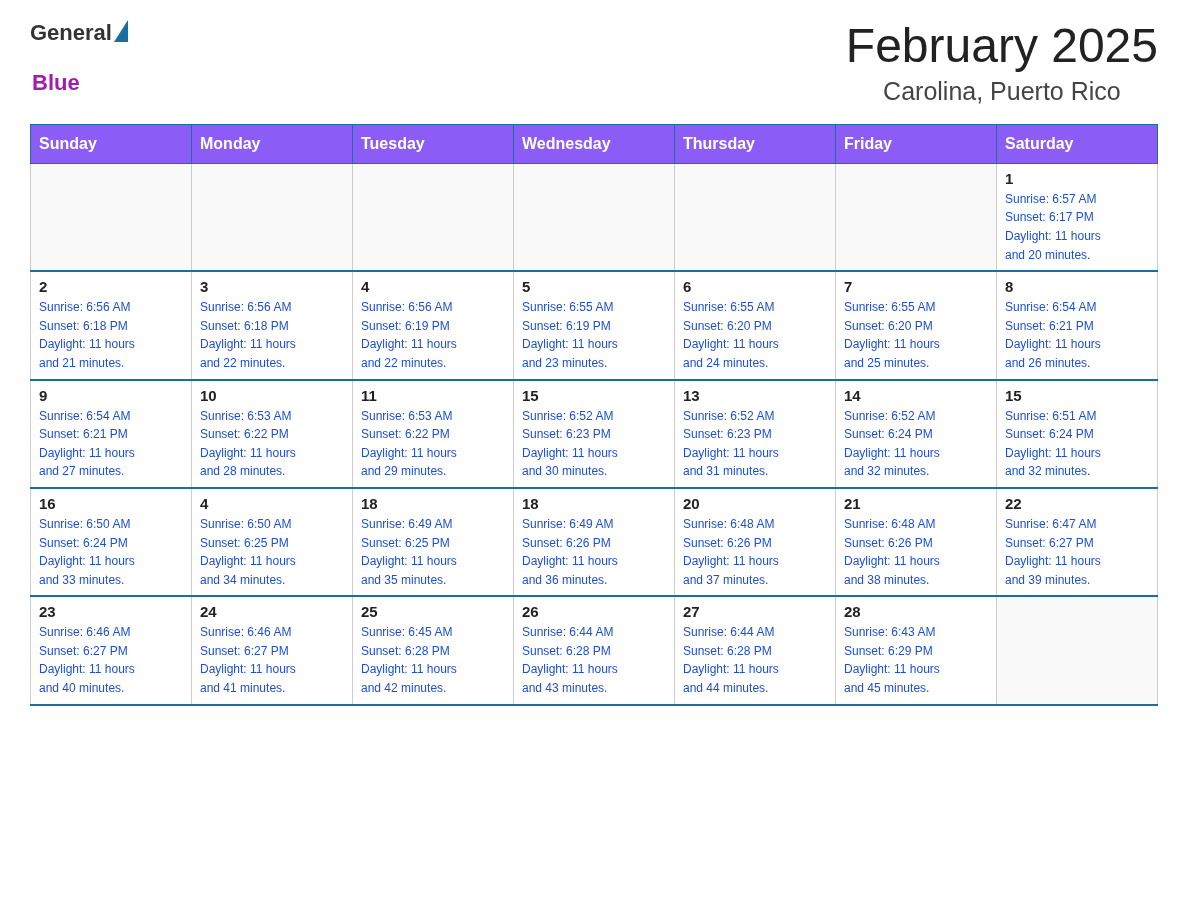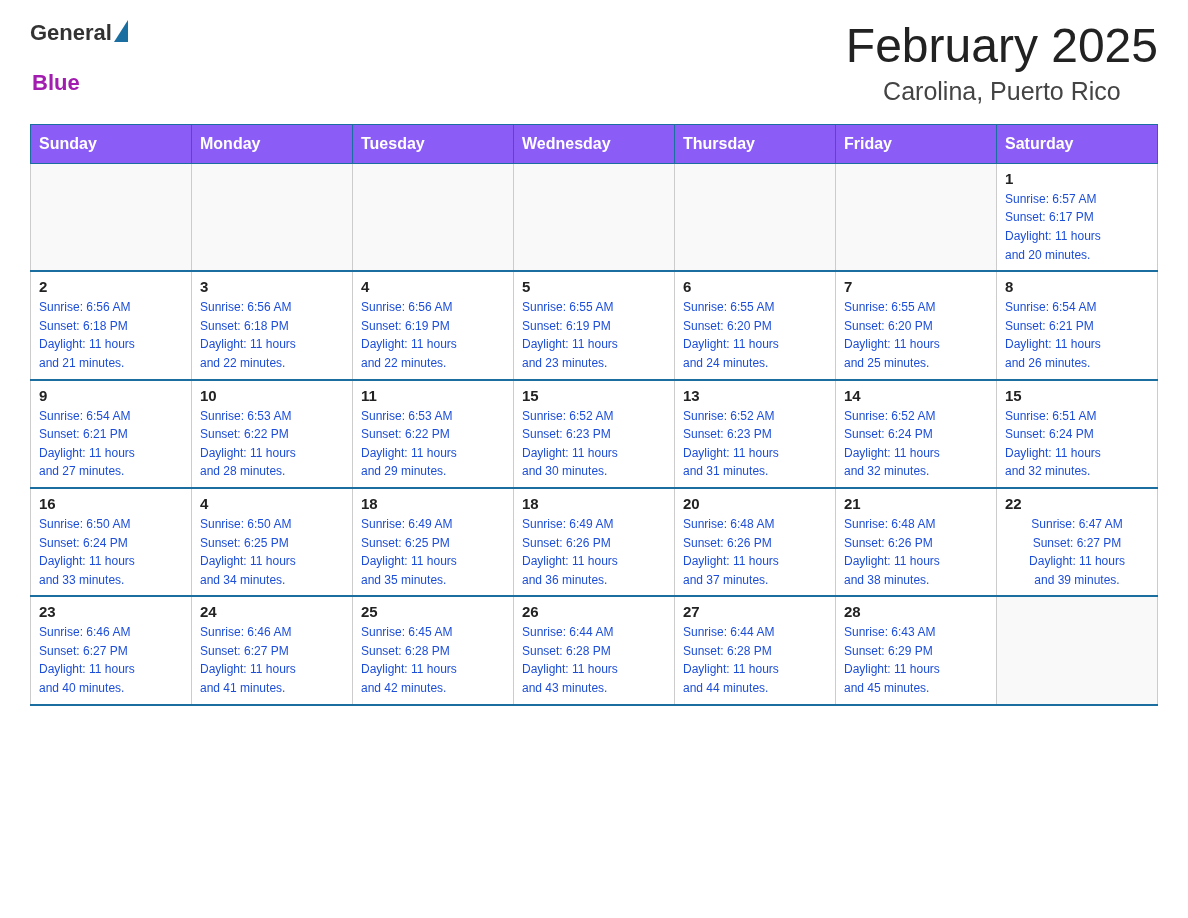--- a/index.html
+++ b/index.html
@@ -287,21 +287,21 @@
         </td>
         <td>
           <span class="day-number">21</span>
           <div class="day-info" style="white-space: pre-line;">Sunrise: 6:48 AM
 Sunset: 6:26 PM
 Daylight: 11 hours
 and 38 minutes.</div>
         </td>
         <td>
           <span class="day-number">22</span>
-          <div class="day-info" style="white-space: pre-line; text-align: center;">Sunrise: 6:47 AM
+          <div class="day-info" style="white-space: pre-line;">Sunrise: 6:47 AM
 Sunset: 6:27 PM
 Daylight: 11 hours
 and 39 minutes.</div>
         </td>
       </tr>
       <tr>
         <td>
           <span class="day-number">23</span>
           <div class="day-info" style="white-space: pre-line;">Sunrise: 6:46 AM
 Sunset: 6:27 PM

